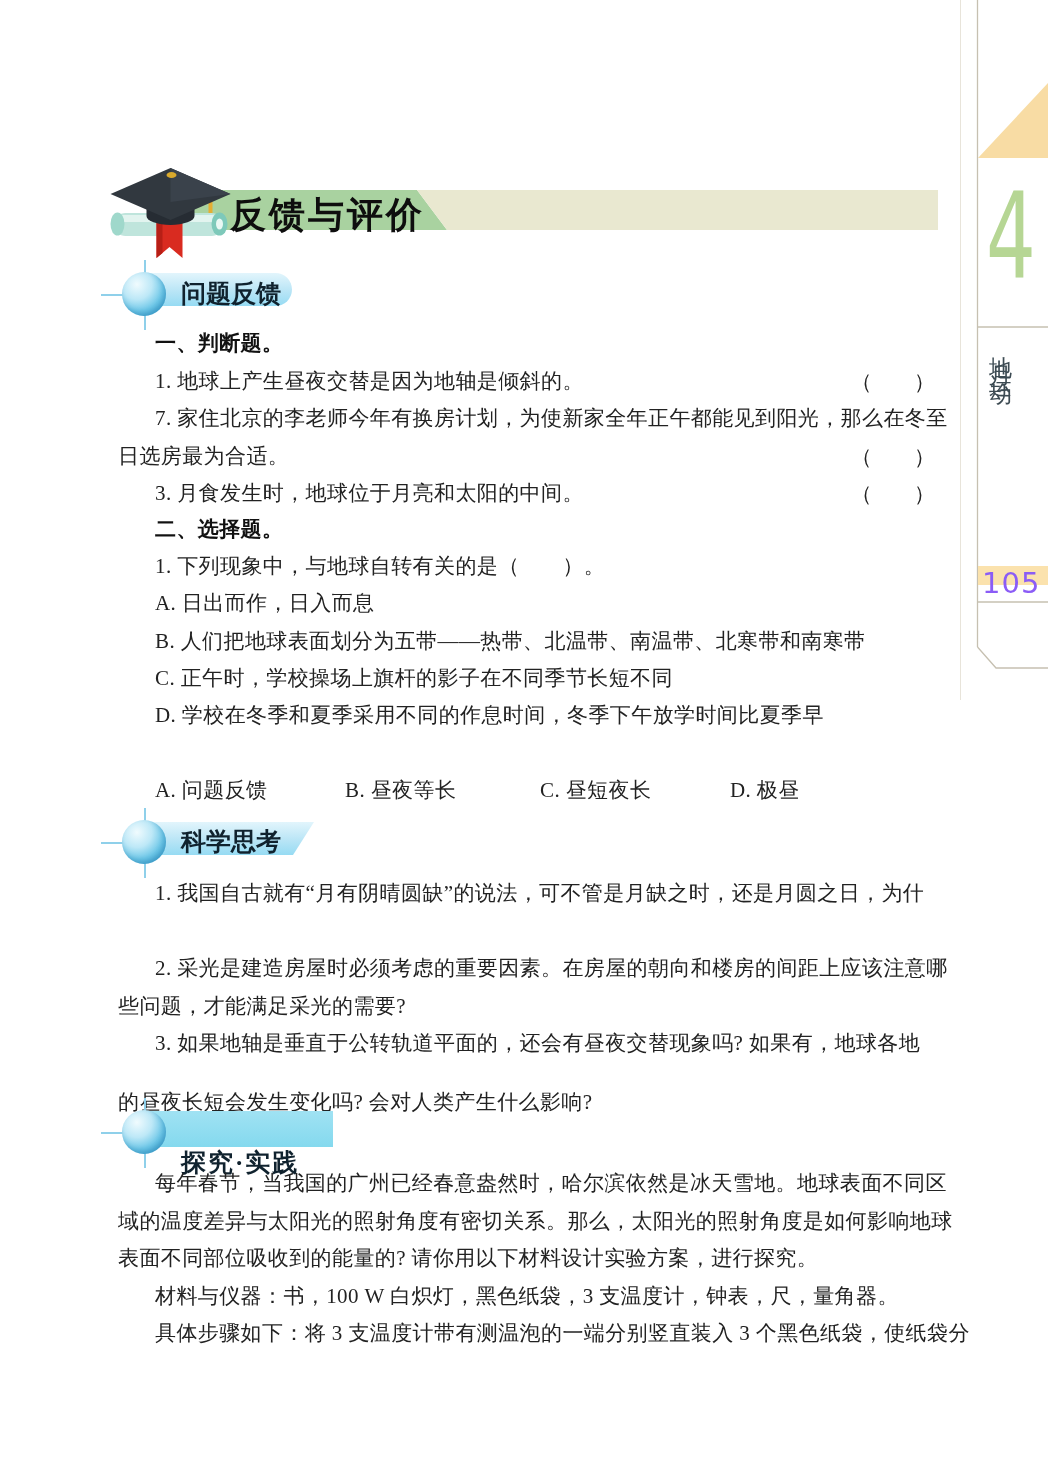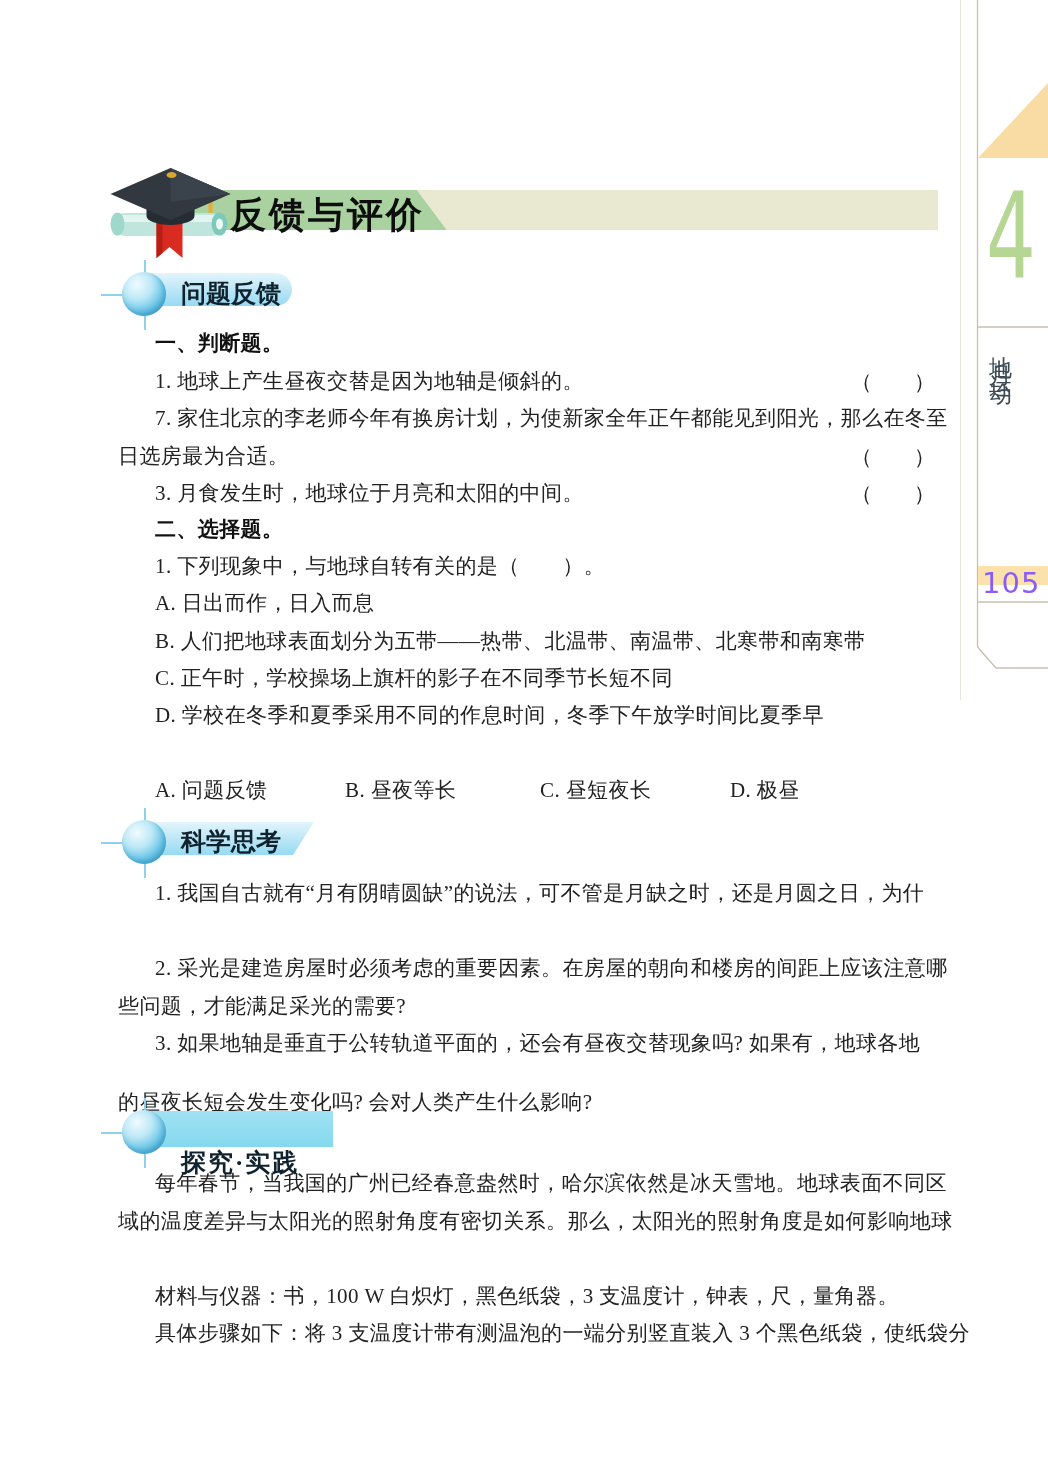--- a/index.html
+++ b/index.html
@@ -119,20 +119,21 @@
   <div class="line cont" style="top:1089px;">的昼夜长短会发生变化吗? 会对人类产生什么影响?</div>
 
   <div class="ch-line" style="left:144px;top:1098px;width:1.5px;height:70px;"></div>
   <div class="ch-line" style="left:101px;top:1132px;width:50px;height:1.5px;"></div>
   <div class="badge-shape rect3"></div>
   <div class="sphere" style="left:122px;top:1110px;"></div>
   <div class="badge-label" style="left:181px;top:1116px;letter-spacing:2px;margin-top:30px;">探究·实践</div>
 
   <div class="line" style="top:1170px;">每年春节，当我国的广州已经春意盎然时，哈尔滨依然是冰天雪地。地球表面不同区</div>
   <div class="line cont" style="top:1208px;">域的温度差异与太阳光的照射角度有密切关系。那么，太阳光的照射角度是如何影响地球</div>
+  <div class="line cont" style="top:1245px;">表面不同部位吸收到的能量的? 请你用以下材料设计实验方案，进行探究。</div>
   <div class="line" style="top:1283px;">材料与仪器：书，100 W 白炽灯，黑色纸袋，3 支温度计，钟表，尺，量角器。</div>
   <div class="line" style="top:1320px;">具体步骤如下：将 3 支温度计带有测温泡的一端分别竖直装入 3 个黑色纸袋，使纸袋分</div>
 
   <div class="side-faint"></div>
   <div class="tri"></div>
   <svg class="side-svg">
     <line x1="977.5" y1="0" x2="977.5" y2="647" stroke="#c6c0b1" stroke-width="1.3"></line>
     <line x1="977.5" y1="327" x2="1048" y2="327" stroke="#c6c0b1" stroke-width="1.3"></line>
     <line x1="977.5" y1="602" x2="1048" y2="602" stroke="#c6c0b1" stroke-width="1.3"></line>
     <polyline points="977.5,647 996,668 1048,668" fill="none" stroke="#c6c0b1" stroke-width="1.3"></polyline>

